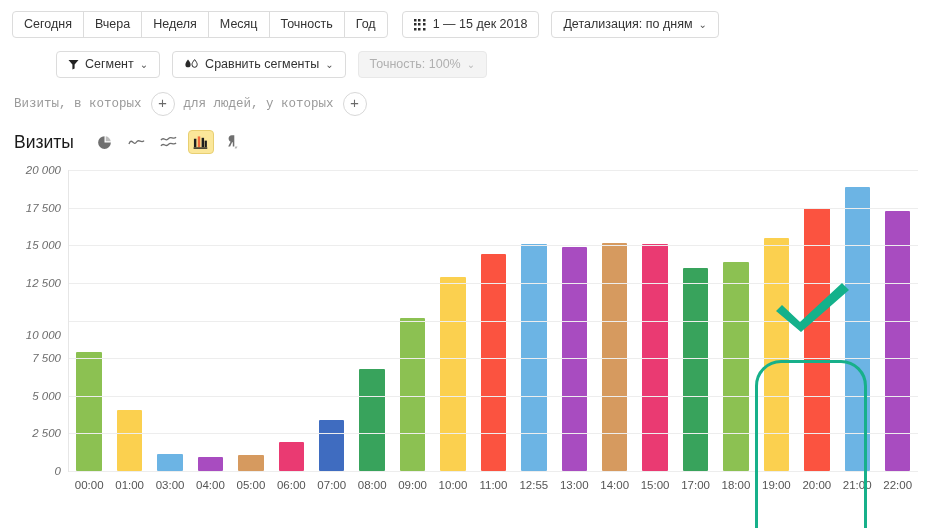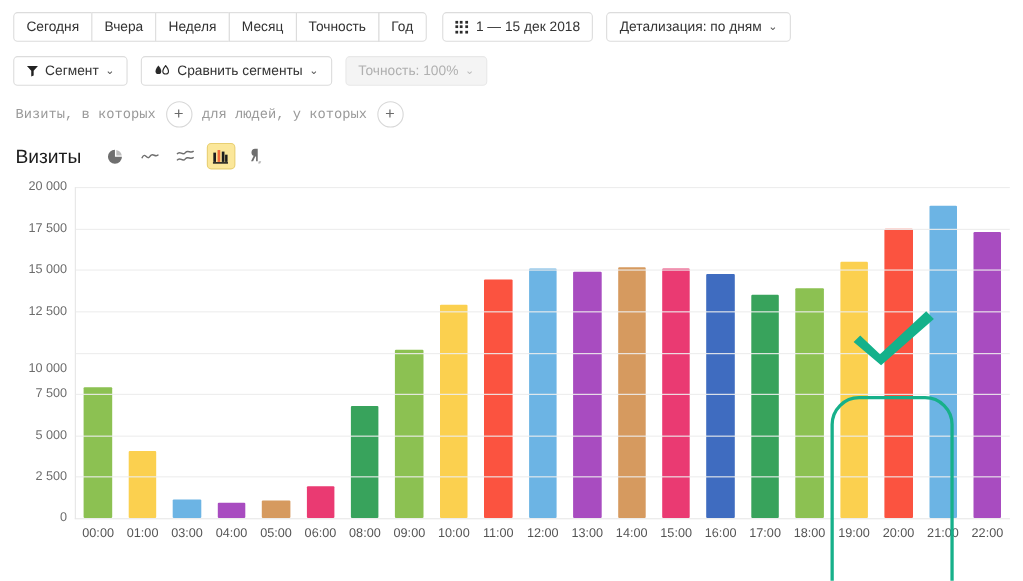--- a/index.html
+++ b/index.html
@@ -10,21 +10,21 @@
     overflow: hidden;
   }
   .app { position: relative; width: 930px; height: 528px; background:#fff; }
 
   
   .toolbar-row {
     display: flex; align-items: center;
     padding: 0 12px;
   }
   .row1 { height: 40px; padding-top: 9px; }
-  .row2 { height: 44px; padding-top: 5px; }
+  .row2 { height: 44px; padding-top: 5px; margin-left: 44px; }
 
   .btn-group { display: flex; justify-content: space-between; }
   .btn-group .tbtn { border-radius: 0; margin-left: -1px; }
   .btn-group .tbtn:first-child { border-radius: 4px 0 0 4px; margin-left: 0; }
   .btn-group .tbtn:last-child  { border-radius: 0 4px 4px 0; }
 
   .tbtn {
     height: 27px;
     display: inline-flex; align-items: center; justify-content: center;
     padding: 0 11px;
@@ -95,21 +95,21 @@
     left: 68px; top: 6px; right: 12px; bottom: 32px;
     border-left: 1px solid #e6e6e6;
     border-bottom: 1px solid #e6e6e6;
   }
   .gridline {
     position:absolute; left:0; right:0; height:1px; background:#ededed;
   }
   .ylabel {
     position:absolute; right: 100%; margin-right: 8px;
     transform: translateY(-50%);
-    font-size: 11.5px; color: #6d6d6d; white-space: nowrap;
+    font-size: 11.5px; color: #6d6d6d; white-space: nowrap; font-style: italic;
   }
   .bars {
     position:absolute; left:0; right:0; bottom:0; top:0;
     display:flex; align-items:flex-end;
   }
   .barcell { flex: 1 1 0; height: 100%; display:flex; align-items:flex-end; justify-content:center; position:relative; }
   .bar { width: 63%; border-radius: 1px; }
   .xlabel {
     position:absolute; top: 100%; margin-top: 8px; left:50%;
     transform: translateX(-50%);
@@ -261,54 +261,54 @@
           </div>
           <div class="barcell">
             <div class="bar" title="05:00: 1050" style="height: 5.25%; background: rgb(214, 154, 95);"></div>
             <div class="xlabel">05:00</div>
           </div>
           <div class="barcell">
             <div class="bar" title="06:00: 1950" style="height: 9.75%; background: rgb(234, 58, 114);"></div>
             <div class="xlabel">06:00</div>
           </div>
           <div class="barcell">
+            <div class="bar" title="07:00: 3400" style="height: 17%; background: rgb(63, 108, 192);"></div>
+            <div class="xlabel">07:00</div>
+          </div>
+          <div class="barcell">
             <div class="bar" title="08:00: 6800" style="height: 34%; background: rgb(56, 163, 92);"></div>
             <div class="xlabel">08:00</div>
           </div>
           <div class="barcell">
             <div class="bar" title="09:00: 10200" style="height: 51%; background: rgb(140, 193, 82);"></div>
             <div class="xlabel">09:00</div>
           </div>
           <div class="barcell">
             <div class="bar" title="10:00: 12900" style="height: 64.5%; background: rgb(251, 208, 79);"></div>
             <div class="xlabel">10:00</div>
           </div>
           <div class="barcell">
             <div class="bar" title="11:00: 14400" style="height: 72%; background: rgb(251, 83, 64);"></div>
             <div class="xlabel">11:00</div>
           </div>
           <div class="barcell">
             <div class="bar" title="12:00: 15100" style="height: 75.5%; background: rgb(108, 180, 228);"></div>
-            <div class="xlabel">12:00</div>
+            <div class="xlabel">12:55</div>
           </div>
           <div class="barcell">
             <div class="bar" title="13:00: 14900" style="height: 74.5%; background: rgb(168, 76, 192);"></div>
             <div class="xlabel">13:00</div>
           </div>
           <div class="barcell">
             <div class="bar" title="14:00: 15150" style="height: 75.75%; background: rgb(214, 154, 95);"></div>
             <div class="xlabel">14:00</div>
           </div>
           <div class="barcell">
             <div class="bar" title="15:00: 15100" style="height: 75.5%; background: rgb(234, 58, 114);"></div>
             <div class="xlabel">15:00</div>
-          </div>
-          <div class="barcell">
-            <div class="bar" title="16:00: 14750" style="height: 73.75%; background: rgb(63, 108, 192);"></div>
-            <div class="xlabel">16:00</div>
           </div>
           <div class="barcell">
             <div class="bar" title="17:00: 13500" style="height: 67.5%; background: rgb(56, 163, 92);"></div>
             <div class="xlabel">17:00</div>
           </div>
           <div class="barcell">
             <div class="bar" title="18:00: 13900" style="height: 69.5%; background: rgb(140, 193, 82);"></div>
             <div class="xlabel">18:00</div>
           </div>
           <div class="barcell">

